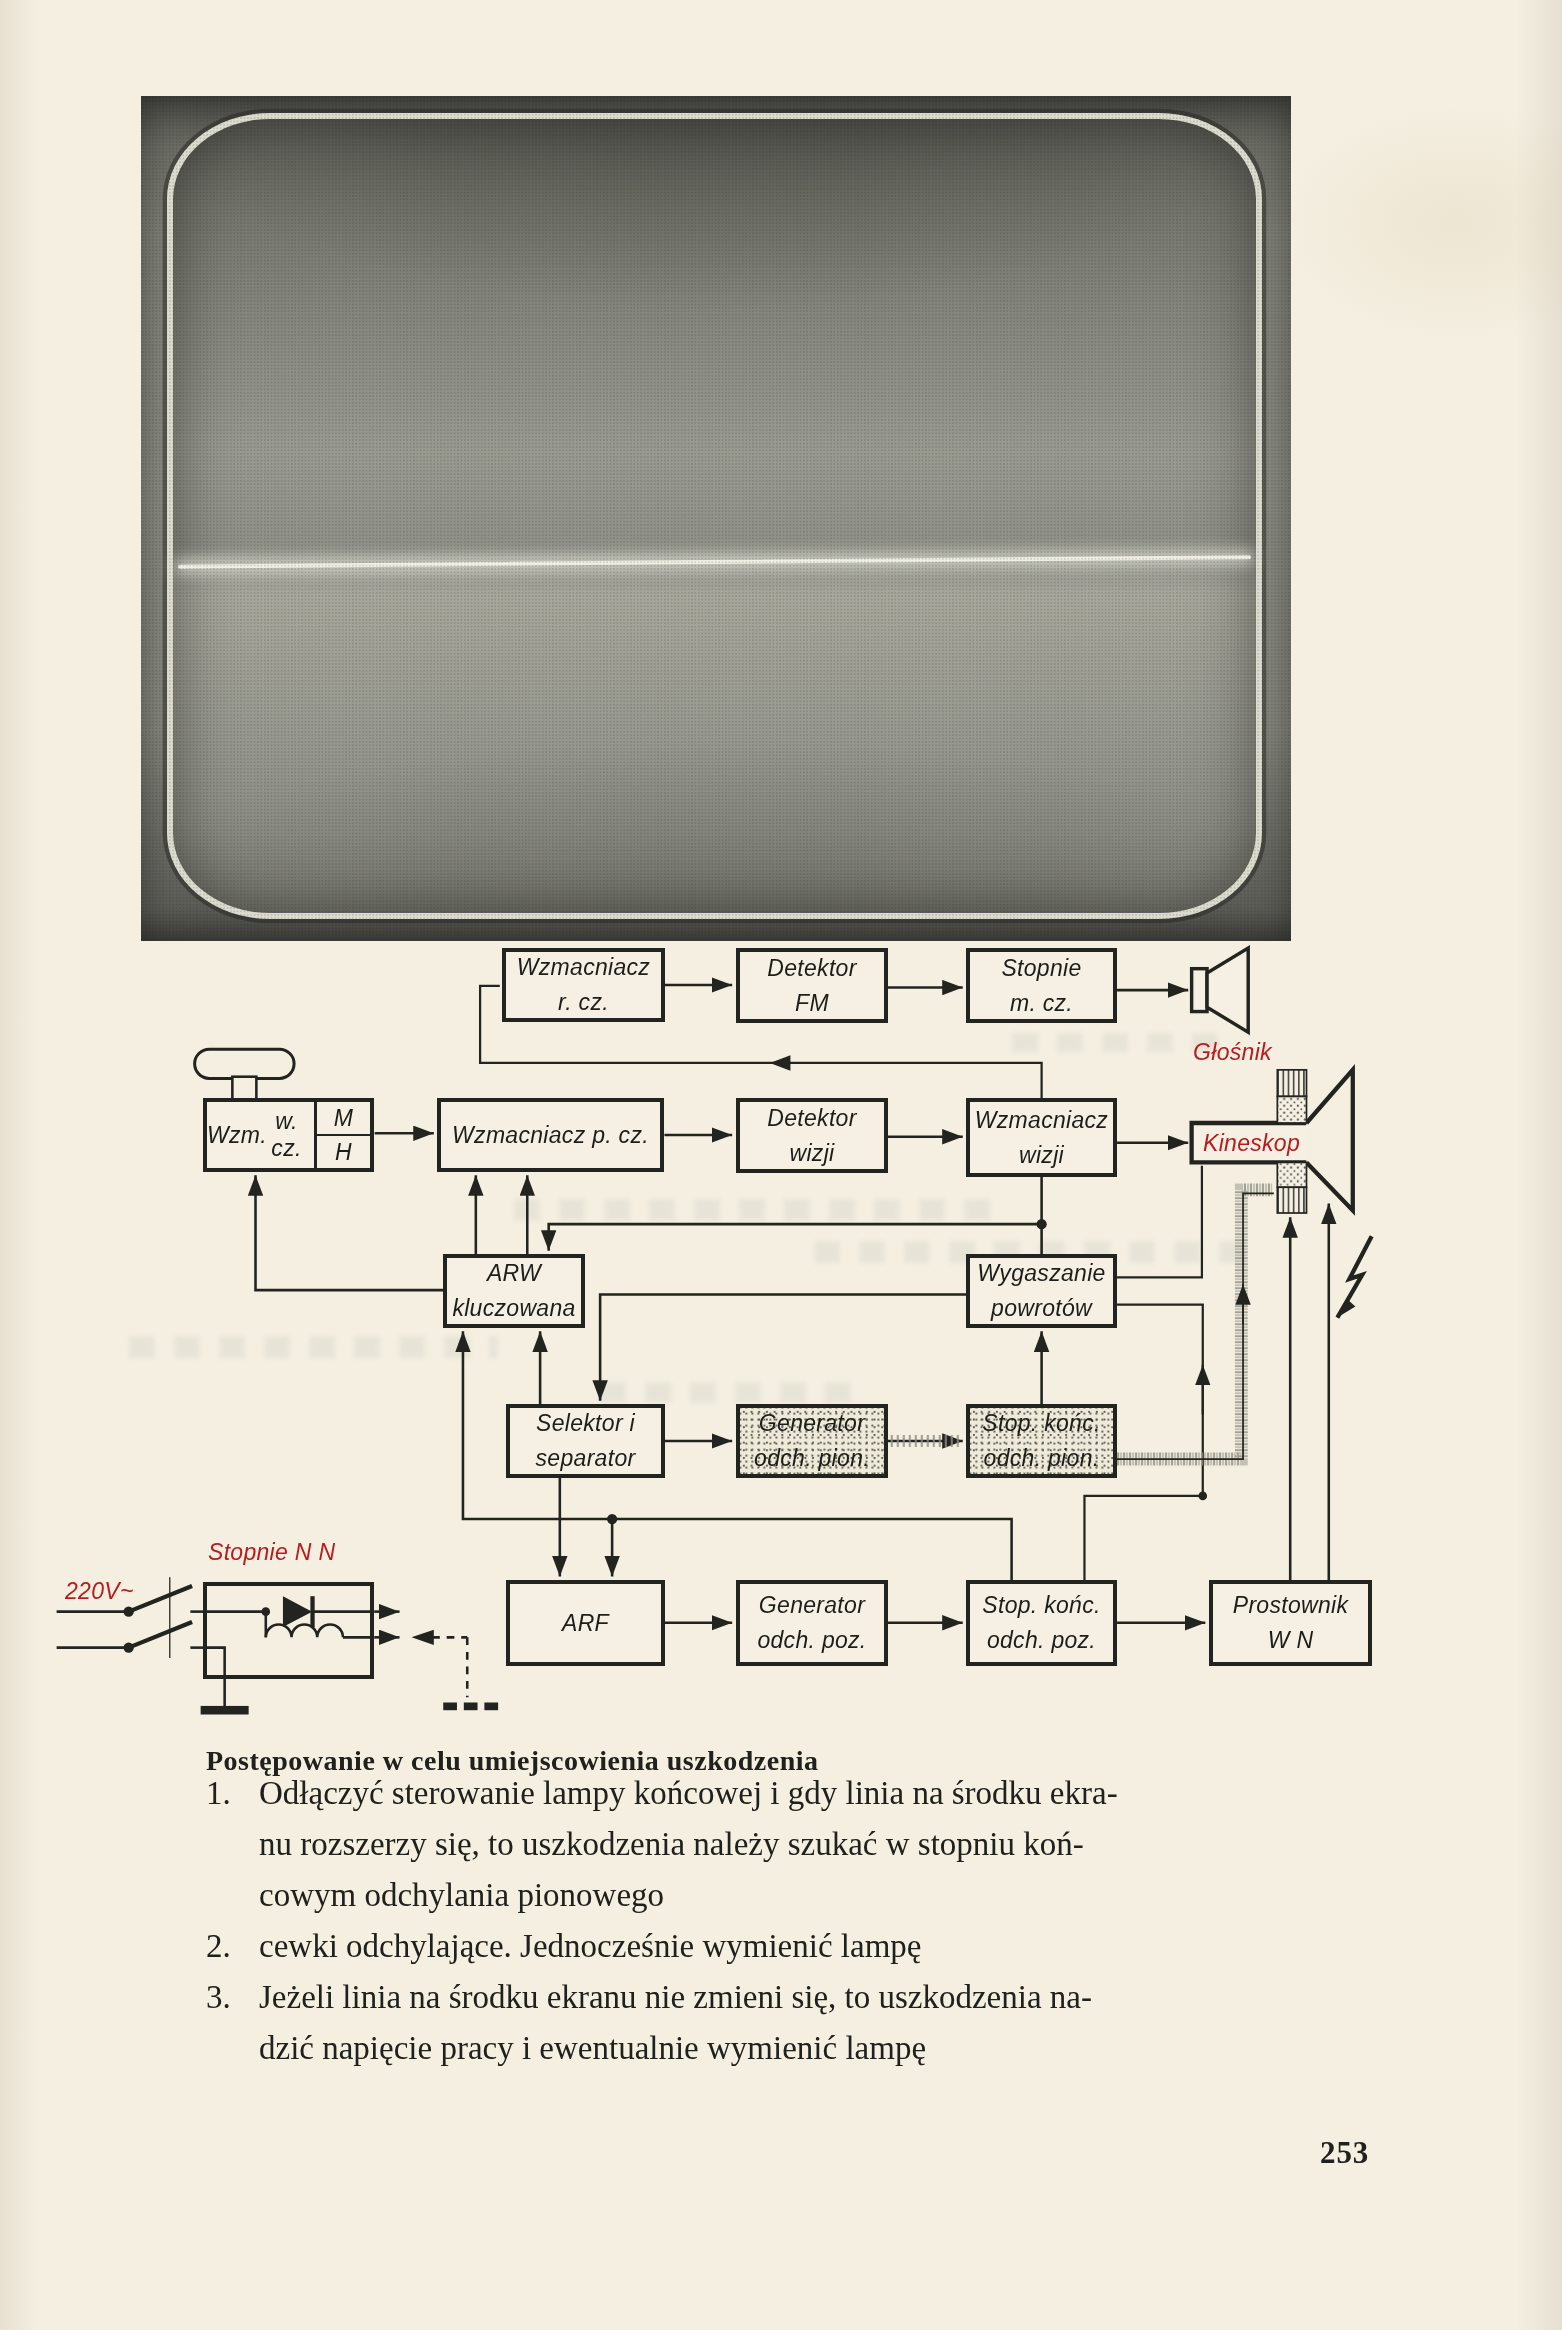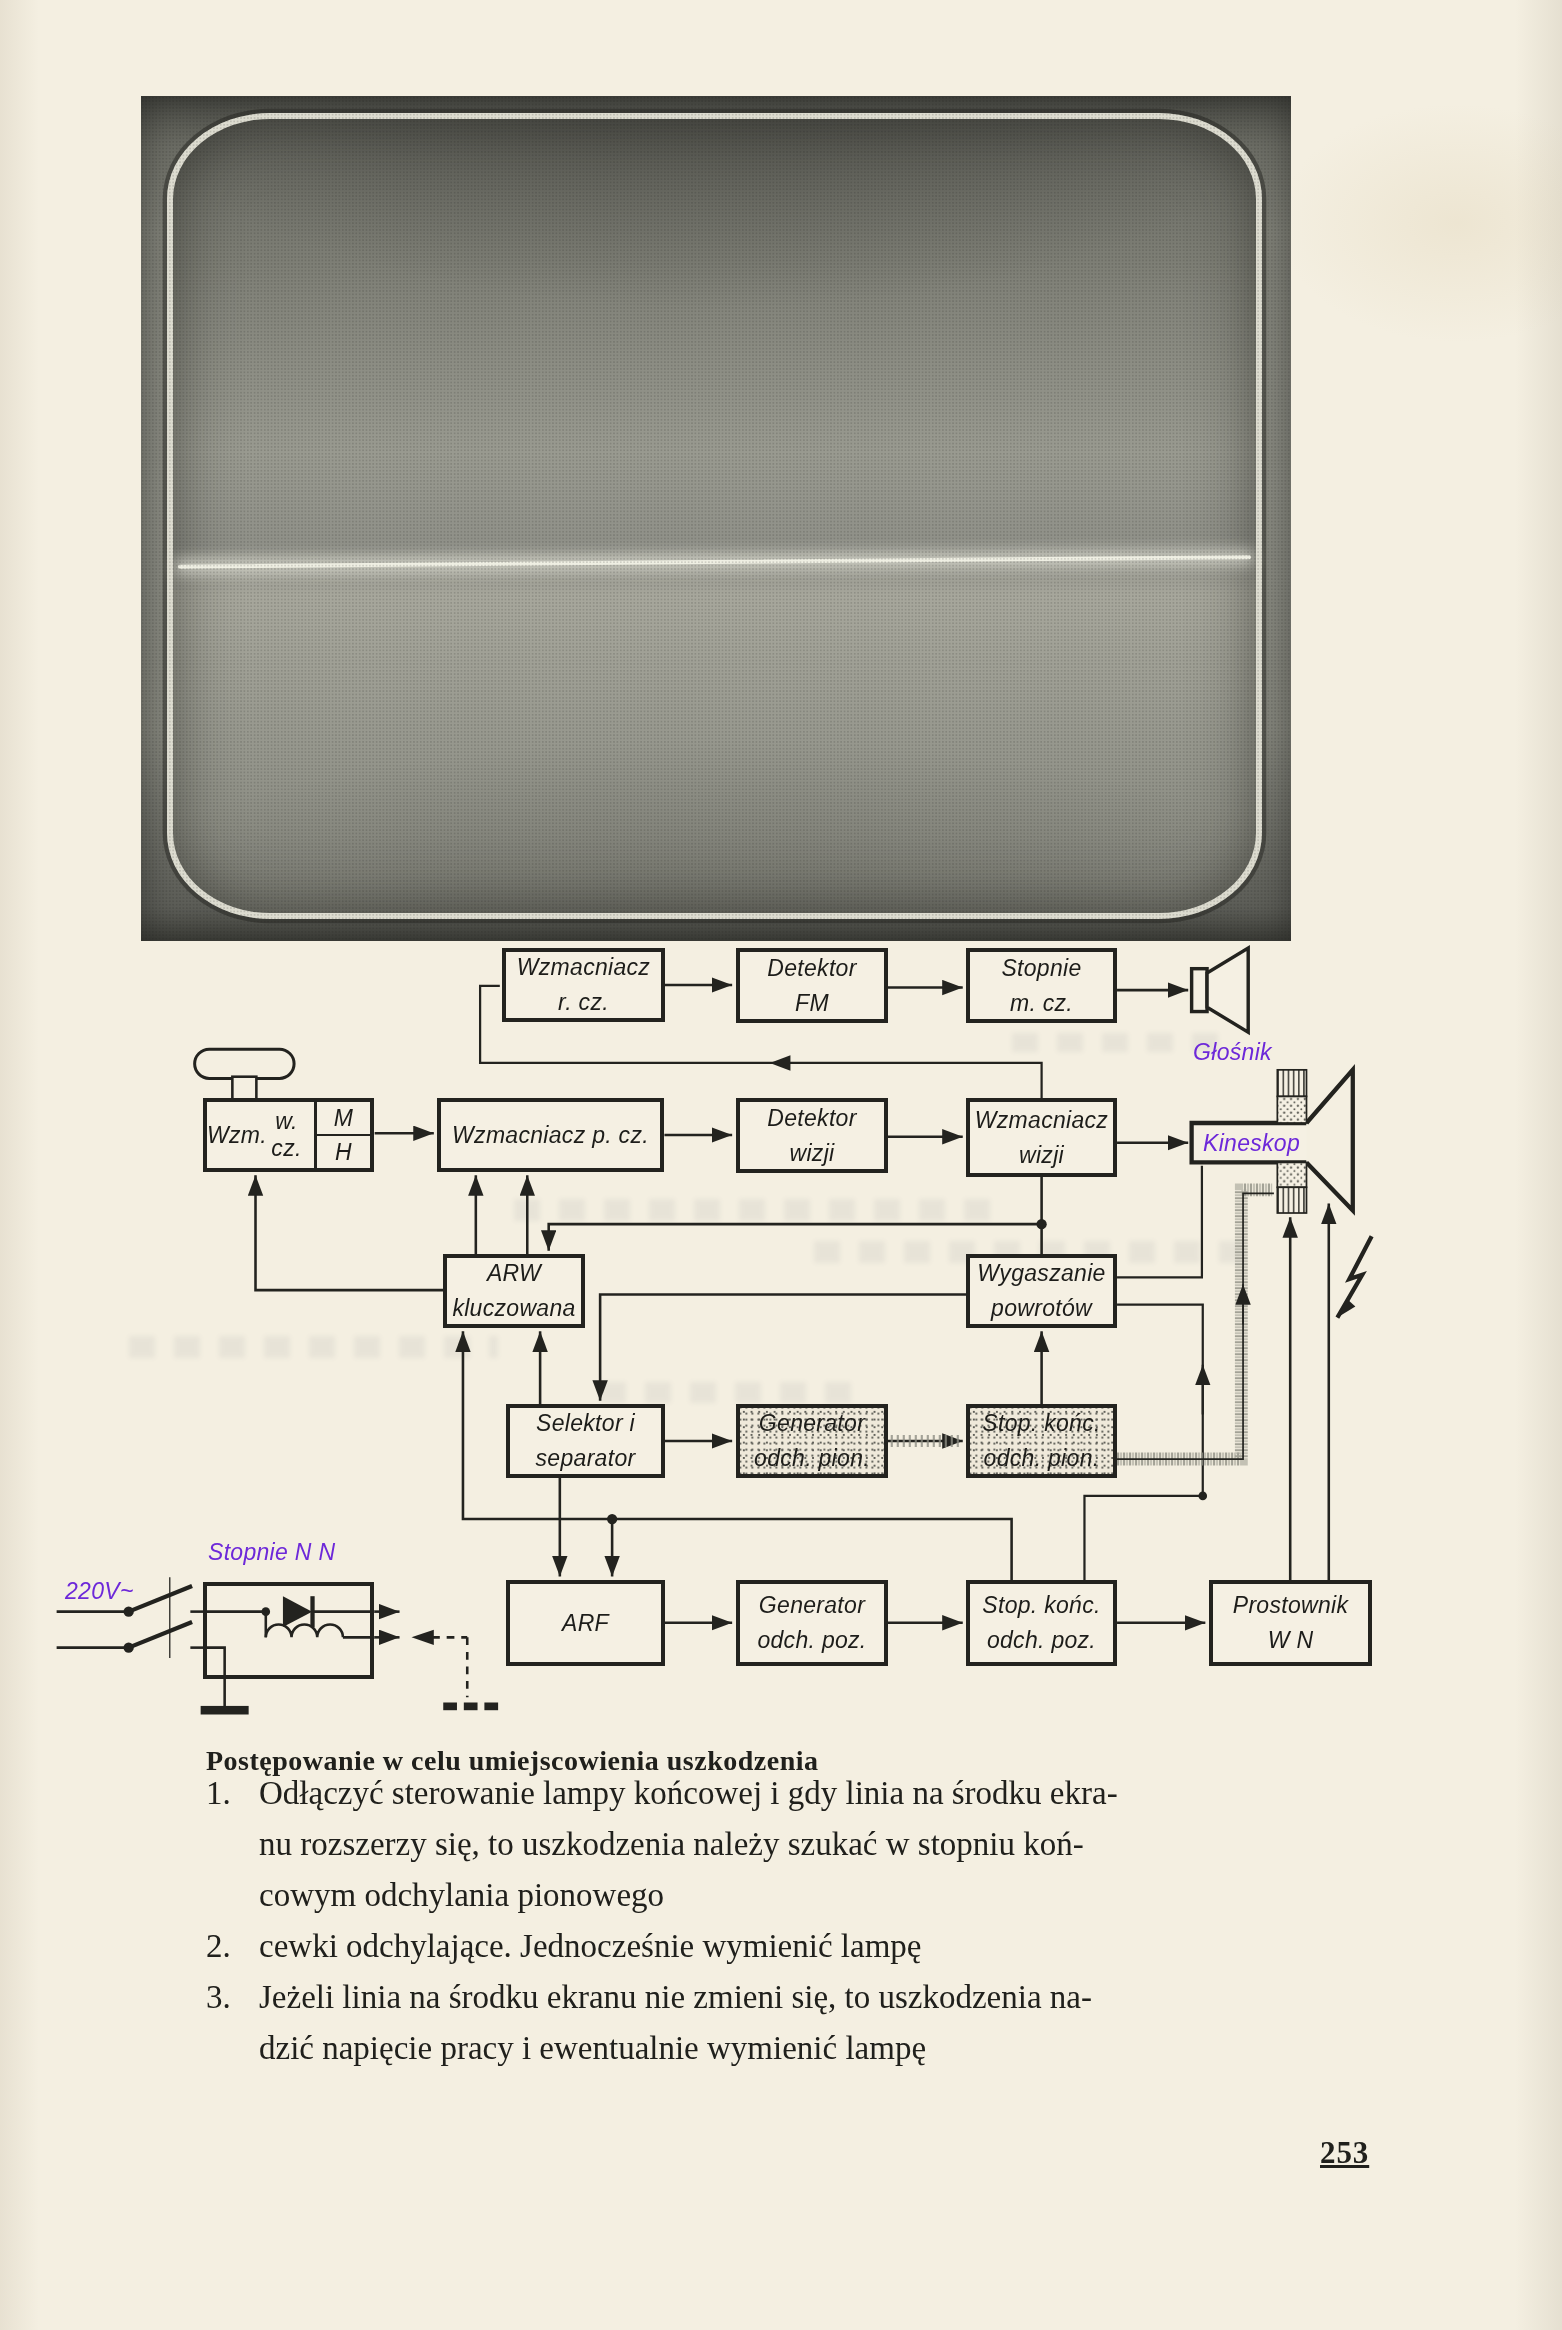--- a/index.html
+++ b/index.html
@@ -28,36 +28,36 @@
     box-shadow:inset 0 0 60px rgba(25,25,22,.55), 0 0 0 4.3px rgba(35,35,32,.5);}
   .hline{position:absolute;left:5.1px;right:5.1px;top:55.5%;height:4.3px;border-radius:2.6px;
     background:#efefe3;box-shadow:0 0 15.4px 4.3px rgba(238,238,226,.8);transform:rotate(-.5deg);}
   
   .blk{position:absolute;border:4.3px solid #23231f;background:#f5f0e3;box-sizing:border-box;
     display:flex;flex-direction:column;align-items:center;justify-content:center;
     font:italic 23px "Liberation Sans",sans-serif;color:#1d1d1a;line-height:26.6px;letter-spacing:0.3px;text-align:center;gap:8px;}
   .stip{background-color:#efe9da;
     background-image:radial-gradient(#61615a 1.1px, transparent 1.3px),radial-gradient(#6b6b63 0.9px, transparent 1.2px);
     background-size:7.7px 7.7px,6px 6px;background-position:0 0,3.4px 2.6px;}
-  .dlabel{position:absolute;font:italic 23px "Liberation Sans",sans-serif;color:#6d28d9;letter-spacing:0.3px;white-space:nowrap;}
+  .dlabel{position:absolute;font:italic 23px "Liberation Sans",sans-serif;color:#b91c1c;letter-spacing:0.3px;white-space:nowrap;}
   .wcz{flex-direction:row;}
   .wcz-main{flex:1;display:flex;flex-direction:row;align-items:center;justify-content:center;line-height:26.6px;}
   .wcz-col{width:53px;align-self:stretch;border-left:3.4px solid #23231f;display:flex;flex-direction:column;}
   .wcz-m,.wcz-h{flex:1;display:flex;align-items:center;justify-content:center;}
   .wcz-h{border-top:2.6px solid #23231f;}
   
   .ghost{position:absolute;opacity:.07;filter:blur(2.6px);
     background:repeating-linear-gradient(90deg,#4d5564 0 26px, transparent 26px 45px);}
   
   .proc-head{position:absolute;left:206px;top:1725px;font:bold 28px/34px "Liberation Serif",serif;letter-spacing:0.5px;margin-top:19px;}
   .proc{position:absolute;left:206px;top:1768px;width:1200px;font:33px/51px "Liberation Serif",serif;}
   .item{display:flex;}
   .inum{width:53px;flex:0 0 53px;}
   .ilines{flex:1;}
-  .pageno{position:absolute;left:1320px;top:2135px;font:bold 31px "Liberation Serif",serif;letter-spacing:0.9px;text-decoration:underline;}
+  .pageno{position:absolute;left:1320px;top:2135px;font:bold 31px "Liberation Serif",serif;letter-spacing:0.9px;}
   svg{position:absolute;left:0;top:0;pointer-events:none;}
 </style>
 </head>
 <body>
 
 <div class="photo">
   <div class="screen">
     <div class="hline"></div>
   </div>
   <div class="halft"></div>

